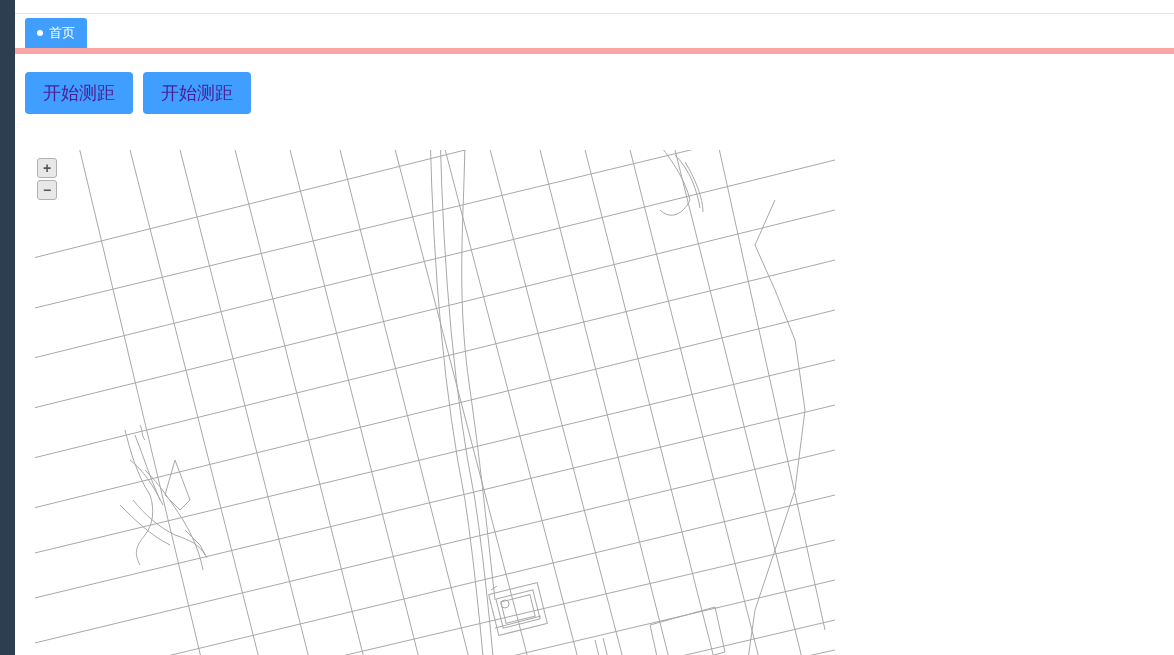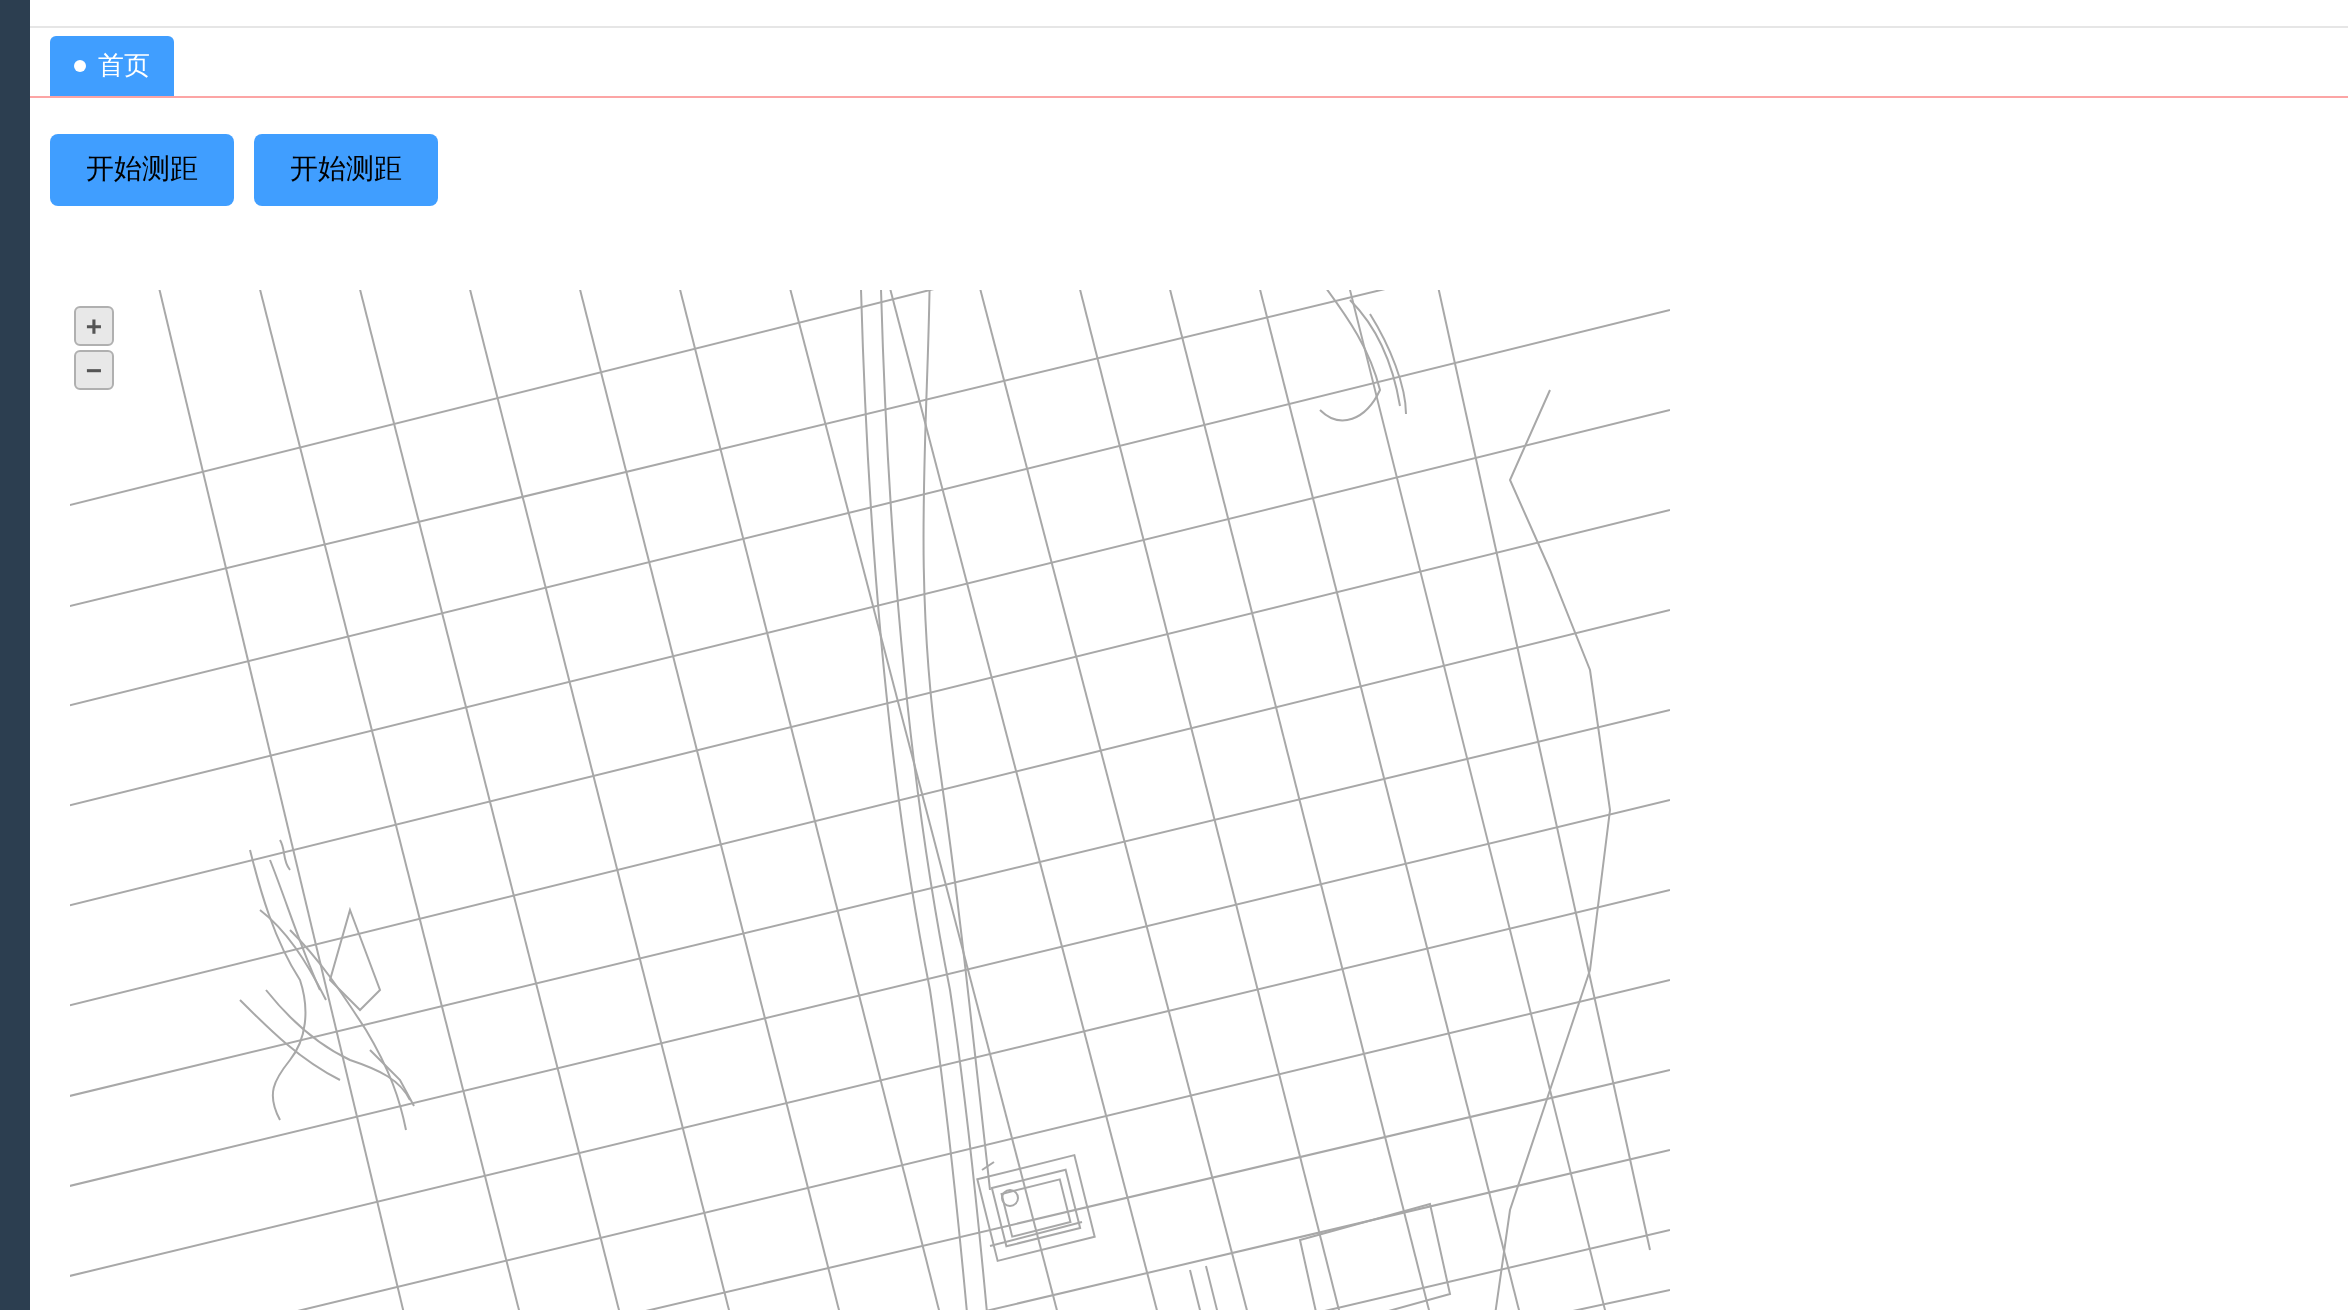--- a/index.html
+++ b/index.html
@@ -24,21 +24,21 @@
       display: flex;
       flex-direction: column;
       height: 100%;
     }
     .header-strip {
       height: 14px;
       border-bottom: 1px solid #e6e6e6;
     }
     .tab-bar {
       padding: 4px 10px 0 10px;
-      border-bottom: 1px solid #fca5a5;
+      border-bottom: 6px solid #fca5a5;
       display: flex;
       align-items: flex-end;
     }
     .tab {
       background: #409eff;
       color: #fff;
       font-size: 13px;
       padding: 6px 12px;
       border-radius: 3px 3px 0 0;
       display: inline-flex;
@@ -58,24 +58,24 @@
       position: relative;
       padding: 18px 10px;
     }
     .toolbar {
       display: flex;
       gap: 10px;
       margin-bottom: 10px;
     }
     .btn {
       background: #409eff;
-      color: #000000;
+      color: #4c1d95;
       border: none;
       padding: 9px 18px;
-      font-size: 14px;
+      font-size: 18px;
       border-radius: 4px;
       cursor: pointer;
     }
     .zoom-controls {
       position: absolute;
       top: 104px;
       left: 22px;
       display: flex;
       flex-direction: column;
       gap: 2px;

